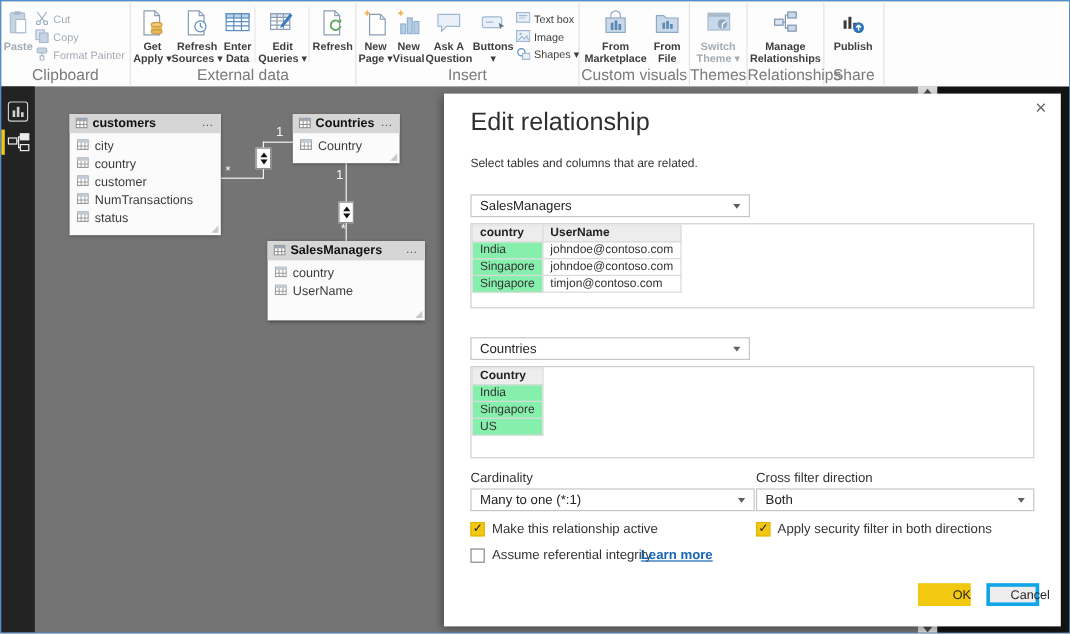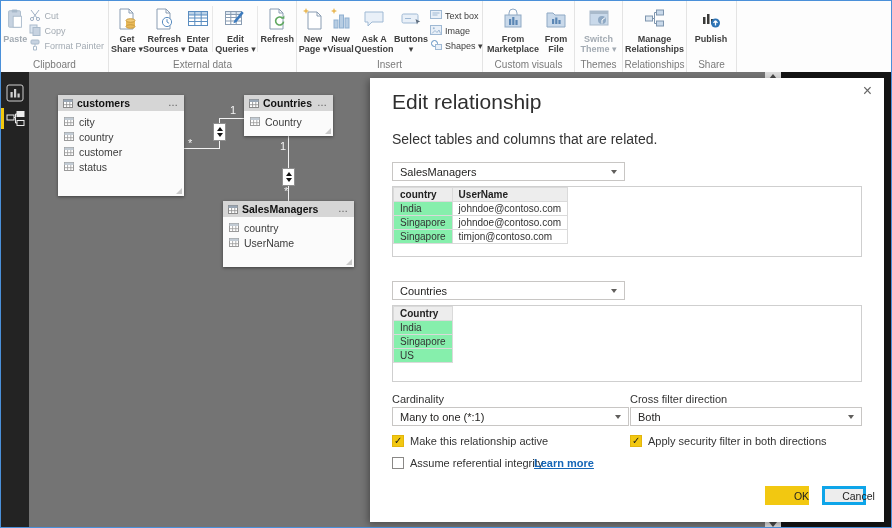--- a/index.html
+++ b/index.html
@@ -2,21 +2,21 @@
 <html><head>
 <meta charset="utf-8">
 <style>
   html,body{margin:0;padding:0;background:#fff;}
   .window{position:relative;width:892px;height:528px;box-sizing:border-box;border:1px solid #4A90D9;
     background:#747474;font-family:"Liberation Sans","DejaVu Sans",sans-serif;overflow:hidden;}
   
   .ribbon{position:absolute;left:0;top:0;width:890px;height:71px;background:#FDFDFD;display:flex;z-index:5;}
   .rg{position:relative;border-right:1px solid #E4E4E4;box-sizing:border-box;padding-top:3px;flex:none;}
   .rg-items{display:flex;align-items:flex-start;height:53px;padding:0 2px;}
-  .glabel{position:absolute;bottom:2px;left:0;right:0;text-align:center;font-size:10px;color:#7A7A7A;white-space:nowrap;}
+  .glabel{position:absolute;bottom:2px;left:0;right:0;text-align:center;font-size:13px;color:#7A7A7A;white-space:nowrap;}
   .bb{display:flex;flex-direction:column;align-items:center;text-align:center;font-size:9px;line-height:10px;
       color:#3E3E3E;padding-top:2px;box-sizing:border-box;font-weight:bold;}
   .bb .ic{height:26px;display:flex;align-items:center;justify-content:center;margin-bottom:2px;}
   .tline{display:block;white-space:nowrap;}
   .sb{display:flex;align-items:center;gap:3px;font-size:9px;color:#3E3E3E;height:15px;padding:0 2px;white-space:nowrap;}
   .smallcol{display:flex;flex-direction:column;justify-content:flex-start;padding-top:4px;}
   .disabled, .disabled .tline{color:#A3ABB3;}
   .vdiv{width:1px;background:#E8E8E8;height:46px;margin:2px 2px 0;flex:none;}
   .rfill{flex:1;border-right:none;}
   
@@ -41,21 +41,21 @@
   .rline{position:absolute;background:#F2F2F2;z-index:2;}
   .rlabel{position:absolute;color:#F5F5F5;font-size:11px;z-index:3;}
   .abox{position:absolute;width:13px;height:18px;background:#FFF;border:1px solid #8F8F8F;display:flex;flex-direction:column;
         align-items:center;justify-content:center;gap:2px;z-index:3;box-sizing:border-box;}
   .abox .tu{width:0;height:0;border-left:3.5px solid transparent;border-right:3.5px solid transparent;border-bottom:4.5px solid #111;}
   .abox .td{width:0;height:0;border-left:3.5px solid transparent;border-right:3.5px solid transparent;border-top:4.5px solid #111;}
   
   .dialog{position:absolute;left:369px;top:77px;width:514px;height:444px;background:#FFF;z-index:10;box-shadow:-2px 2px 7px rgba(0,0,0,.35);}
   .dlg-close{position:absolute;right:12px;top:4px;font-size:16px;color:#666;cursor:default;}
   .dlg-title{position:absolute;left:22px;top:12px;font-size:21px;color:#2F2F2F;}
-  .dlg-sub{position:absolute;left:22px;top:53px;font-size:14px;color:#333;}
+  .dlg-sub{position:absolute;left:22px;top:53px;font-size:10px;color:#333;}
   .dd{position:absolute;height:19px;border:1px solid #C8C6C4;display:flex;align-items:center;padding:0 7px;
       font-size:11px;color:#252423;box-sizing:border-box;background:#FFF;}
   .dd .caret{margin-left:auto;width:0;height:0;border-left:3.5px solid transparent;border-right:3.5px solid transparent;border-top:4px solid #605E5C;}
   .preview{position:absolute;left:22px;width:470px;border:1px solid #CFCFCF;background:#FFF;box-sizing:border-box;overflow:hidden;}
   .pvt{border-collapse:collapse;font-size:10px;color:#333;}
   .pvt th,.pvt td{border:1px solid #DADADA;padding:0 6px;height:14px;font-weight:normal;text-align:left;white-space:nowrap;}
   .pvt th{font-weight:bold;background:#EDEDED;color:#222;}
   .pvt td.hl{background:#86efac;}
   .c1{width:52px;min-width:52px;box-sizing:border-box;}
   .c2{width:112px;min-width:112px;box-sizing:border-box;}
@@ -122,21 +122,21 @@
           <span class="ic">
             <svg width="24" height="24" viewBox="0 0 24 24">
                 <path d="M5 2h9l4 4v16H5z" fill="#FFF" stroke="#8A9DB3"></path>
                 <path d="M14 2v4h4" fill="none" stroke="#8A9DB3"></path>
                 <rect x="11" y="13.5" width="9" height="6" fill="#E9B959"></rect>
                 <ellipse cx="15.5" cy="19.5" rx="4.5" ry="1.8" fill="#E9B959" stroke="#C99B3F"></ellipse>
                 <ellipse cx="15.5" cy="13.5" rx="4.5" ry="1.8" fill="#F2CB7A" stroke="#C99B3F"></ellipse>
               </svg>
           </span>
           <span class="tline">Get</span>
-          <span class="tline">Share ▾</span>
+          <span class="tline">Apply ▾</span>
         </div>
         <div class="bb" style="width:44px">
           <span class="ic">
             <svg width="24" height="24" viewBox="0 0 24 24">
                 <path d="M5 2h9l4 4v16H5z" fill="#FFF" stroke="#8A9DB3"></path>
                 <path d="M14 2v4h4" fill="none" stroke="#8A9DB3"></path>
                 <circle cx="15" cy="15" r="4.6" fill="#FFF" stroke="#5B8DC0"></circle>
                 <path d="M15 12.2v2.8l2.1 1.3" stroke="#5B8DC0" fill="none"></path>
               </svg>
           </span>
@@ -427,20 +427,28 @@
               <path d="M3.6 3v5.5M6.8 3v5.5M0.5 5.7h9" stroke="#9A9A9A" stroke-width="0.8"></path>
             </svg></span>
           <span>customer</span>
         </div>
       <div class="fld">
           <span><svg width="10" height="9" viewBox="0 0 10 9">
               <rect x="0.5" y="0.5" width="9" height="8" fill="#FFF" stroke="#9A9A9A"></rect>
               <rect x="0.5" y="0.5" width="9" height="2.5" fill="#C2CBD4"></rect>
               <path d="M3.6 3v5.5M6.8 3v5.5M0.5 5.7h9" stroke="#9A9A9A" stroke-width="0.8"></path>
             </svg></span>
+          <span>NumTransactions</span>
+        </div>
+      <div class="fld">
+          <span><svg width="10" height="9" viewBox="0 0 10 9">
+              <rect x="0.5" y="0.5" width="9" height="8" fill="#FFF" stroke="#9A9A9A"></rect>
+              <rect x="0.5" y="0.5" width="9" height="2.5" fill="#C2CBD4"></rect>
+              <path d="M3.6 3v5.5M6.8 3v5.5M0.5 5.7h9" stroke="#9A9A9A" stroke-width="0.8"></path>
+            </svg></span>
           <span>status</span>
         </div>
     </div>
     <span class="resize"></span>
   </div>
 
   <div class="card" style="left:243px;top:94px;width:89px;height:41px">
     <div class="card-h">
       <span><svg width="10" height="9" viewBox="0 0 10 9">
             <rect x="0.5" y="0.5" width="9" height="8" fill="#FFF" stroke="#8A8A8A"></rect>

